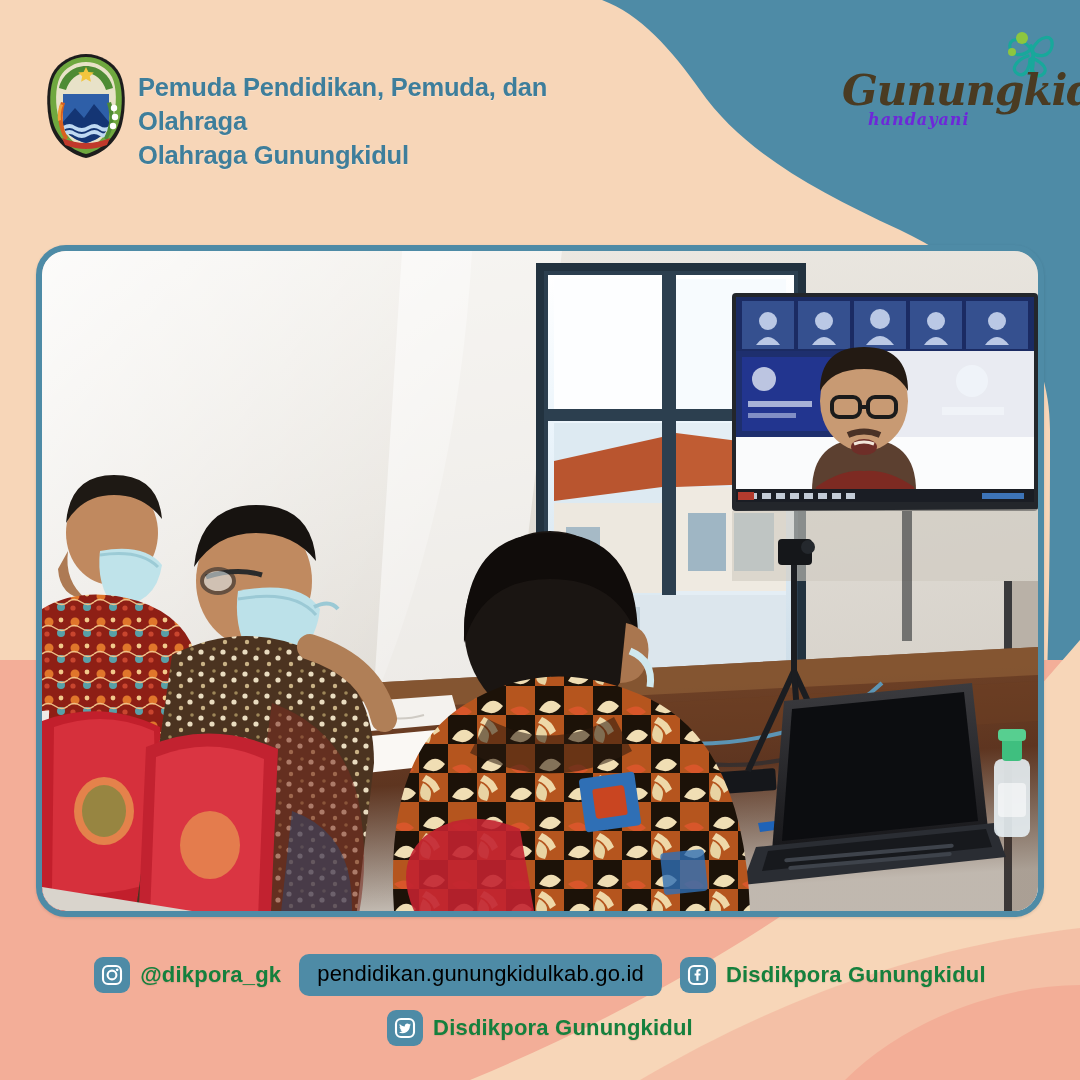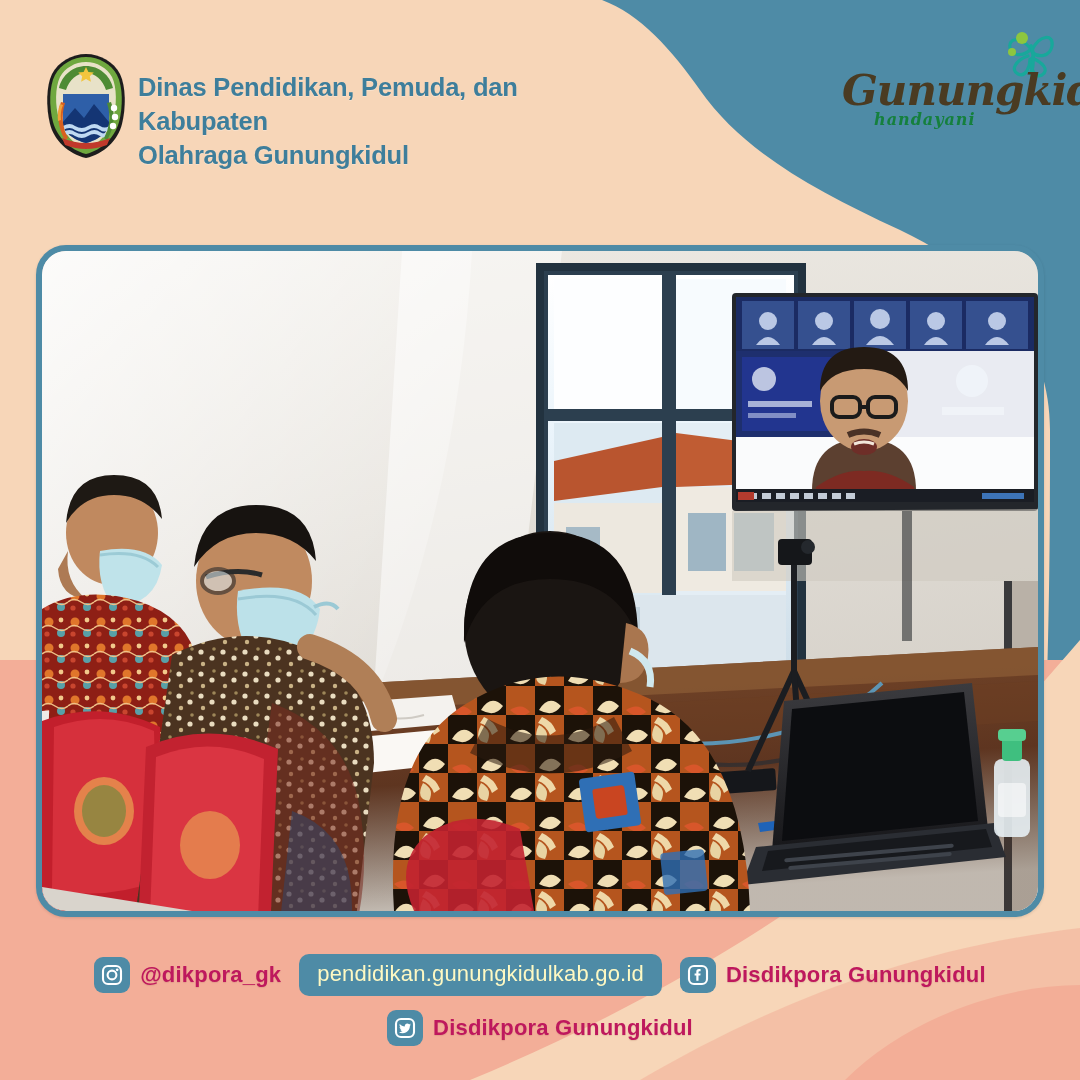--- a/index.html
+++ b/index.html
@@ -38,26 +38,26 @@
     position:absolute; left:6px; top:40px;
     font-family:"DejaVu Serif", serif;
     font-style:italic;
     font-weight:bold;
     font-size:42px;
     color:#4A3B22;
     letter-spacing:-1px;
     white-space:nowrap;
   }
   .brandmark .bm-sub{
-    position:absolute; left:38px; top:84px;
+    position:absolute; left:32px; top:84px;
     font-family:"DejaVu Serif", serif;
     font-style:italic;
     font-weight:bold;
     font-size:16px;
-    color:#15803d;
+    color:#6d28d9;
     letter-spacing:1px;
   }
   .brandmark .bm-orn{ position:absolute; right:8px; top:0px; width:58px; height:60px; }
 
   
   .photo-frame{
     position:absolute;
     left:36px; top:245px; width:1008px; height:672px;
     border:6px solid #4E8BA6;
     border-radius:30px;
@@ -80,32 +80,32 @@
   .f-row.r2{ top:70px; }
   .f-item{ display:flex; align-items:center; gap:10px; }
   .sm-icon{
     width:36px; height:36px; border-radius:9px;
     background:#4E8BA6;
     display:flex; align-items:center; justify-content:center;
     flex:0 0 auto;
   }
   .sm-icon svg{ display:block; }
   .f-text{
-    color:#be185d;
+    color:#15803d;
     font-size:22px;
     font-weight:bold;
     letter-spacing:.2px;
     white-space:nowrap;
     text-shadow:0 1px 1px rgba(150,90,70,.18);
   }
   .url-pill{
     background:#4E8BA6;
     border-radius:10px;
     padding:7px 18px 9px;
-    color:#fef9c3;
+    color:#000000;
     font-size:22px;
     font-weight:normal;
     letter-spacing:.2px;
     white-space:nowrap;
   }
 </style>
 </head>
 <body>
 
 <div id="canvas">
@@ -166,21 +166,21 @@
       <path d="M67,50 q4,10 2,22 q-2,10 -6,16 l-3,-2 q4,-7 5,-15 q1,-11 -2,-20 Z" fill="#4E8B34"></path>
       <circle cx="70" cy="56" r="3.2" fill="#FFFFFF"></circle>
       <circle cx="71" cy="65" r="3.2" fill="#FFFFFF"></circle>
       <circle cx="69" cy="74" r="3.2" fill="#FFFFFF"></circle>
 
       <path d="M18,86 q24,10 48,0 l-3,7 q-21,8 -42,0 Z" fill="#C0392B"></path>
     </svg>
   </div>
 
   <div class="header-title">
-    <span>Dinas Pendidikan, Pemuda, dan Kabupaten</span>
+    <span>Pemuda Pendidikan, Pemuda, dan Olahraga</span>
     <span class="l2">Olahraga Gunungkidul</span>
   </div>
 
   <div class="brandmark">
     <svg class="bm-orn" viewBox="0 0 58 60">
       <g fill="none" stroke="#18A89B" stroke-width="3.2" stroke-linecap="round">
         <path d="M30,22 C20,10 8,12 10,22 C12,31 24,30 30,24"></path>
         <path d="M32,24 C40,8 54,8 52,20 C50,31 38,32 32,26"></path>
         <path d="M28,30 C16,34 10,44 18,48 C26,52 30,40 30,33"></path>
         <path d="M32,32 C42,36 50,44 42,49 C34,53 31,42 31,34"></path>

